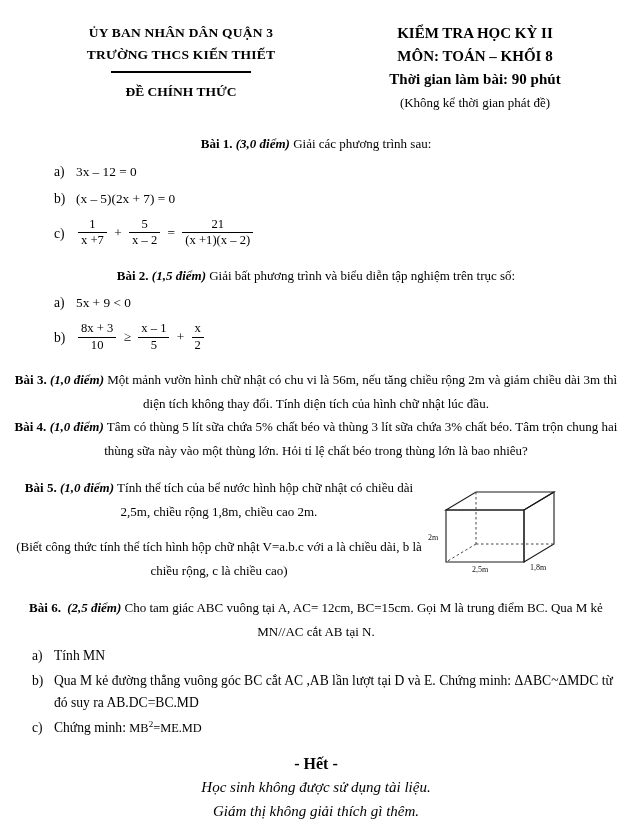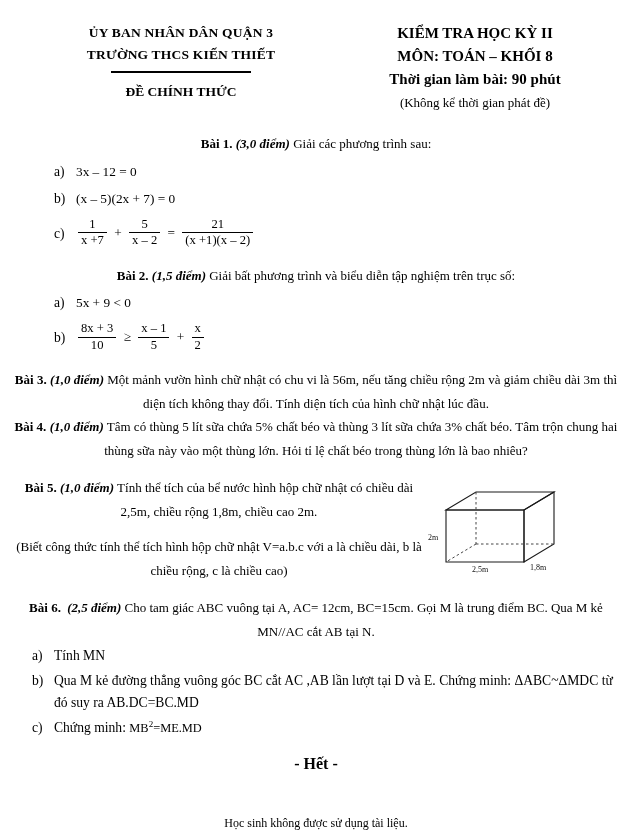--- a/index.html
+++ b/index.html
@@ -199,23 +199,23 @@
   .footer {
     margin-top: 14px;
     text-align: center;
   }
   .het {
     font-weight: bold;
     font-size: 16px;
     line-height: 22px;
   }
   .foot-note {
-    font-size: 12px;
+    font-style: italic;
+    font-size: 15px;
     line-height: 24px;
-    margin-top: 36px;
   }
 </style>
 </head>
 <body>
 
 <div class="page">
 
   <div class="header">
     <div class="header-left">
       <div class="hl-line">ỦY BAN NHÂN DÂN QUẬN 3</div>

